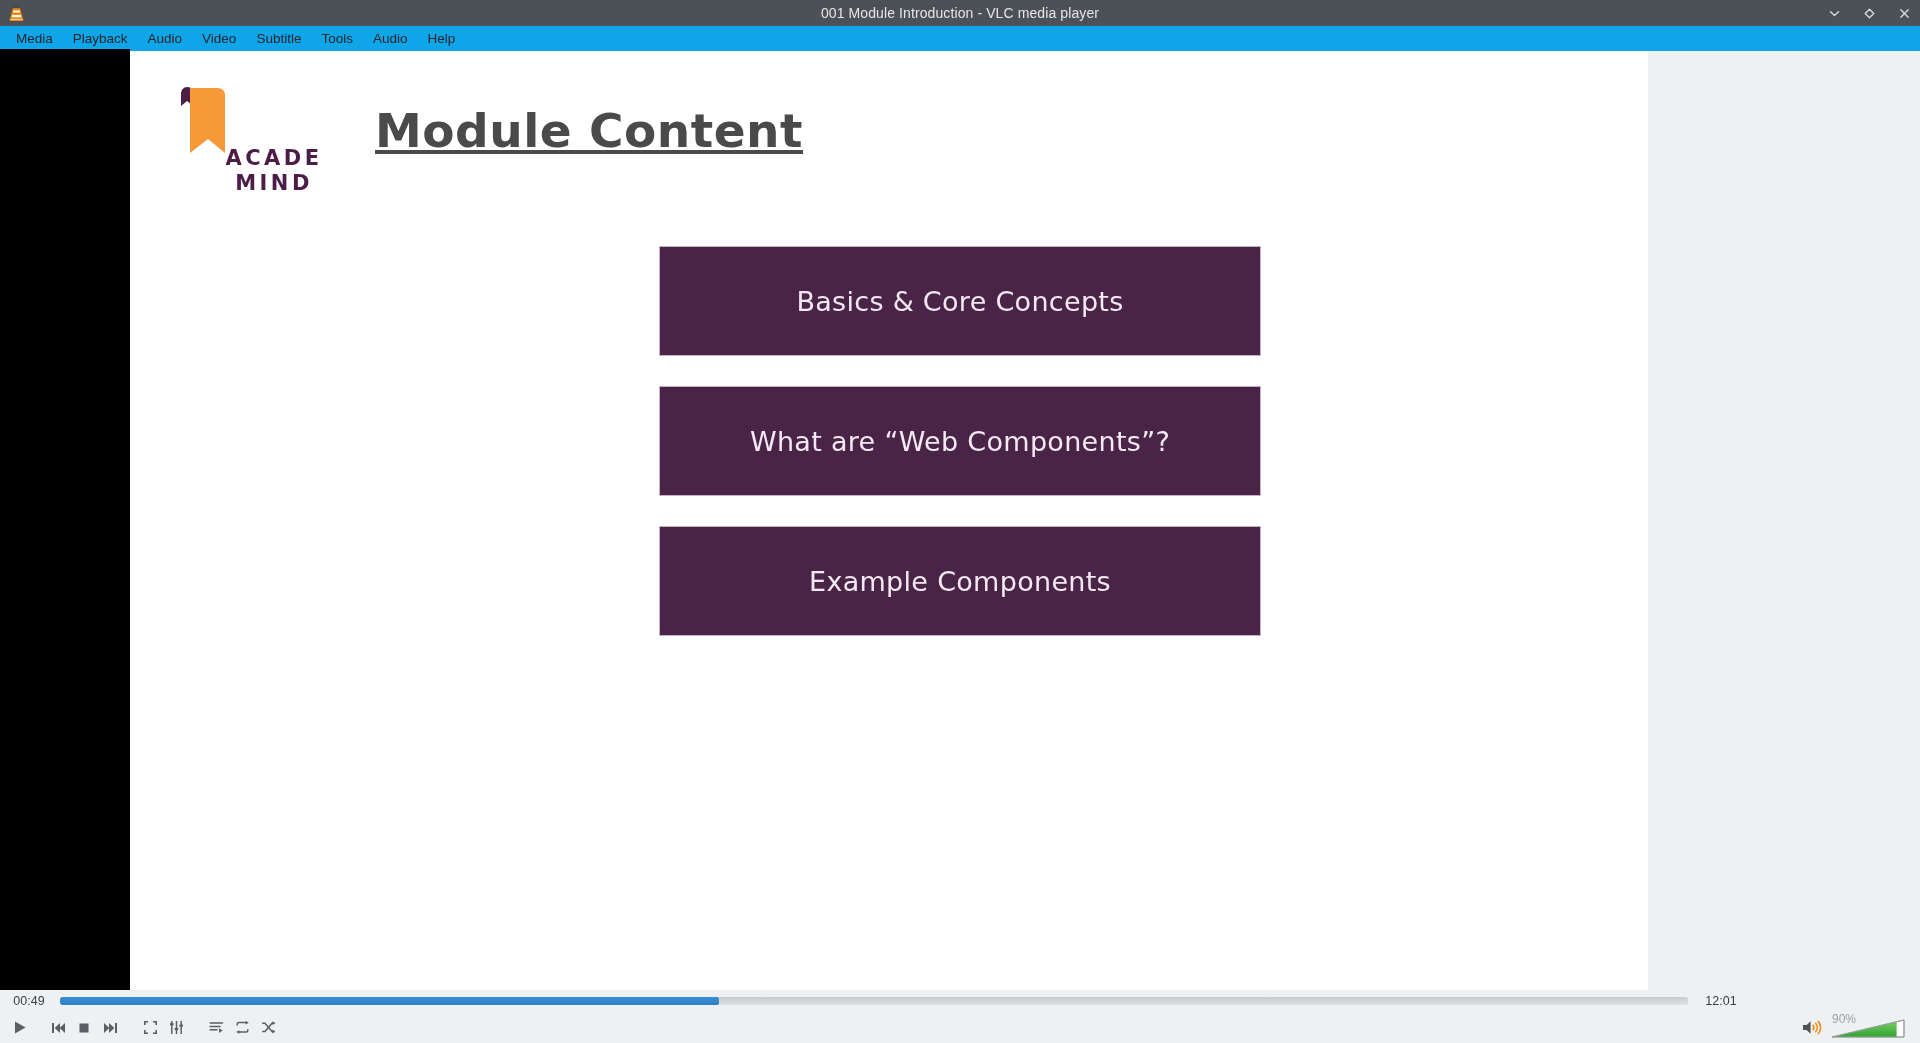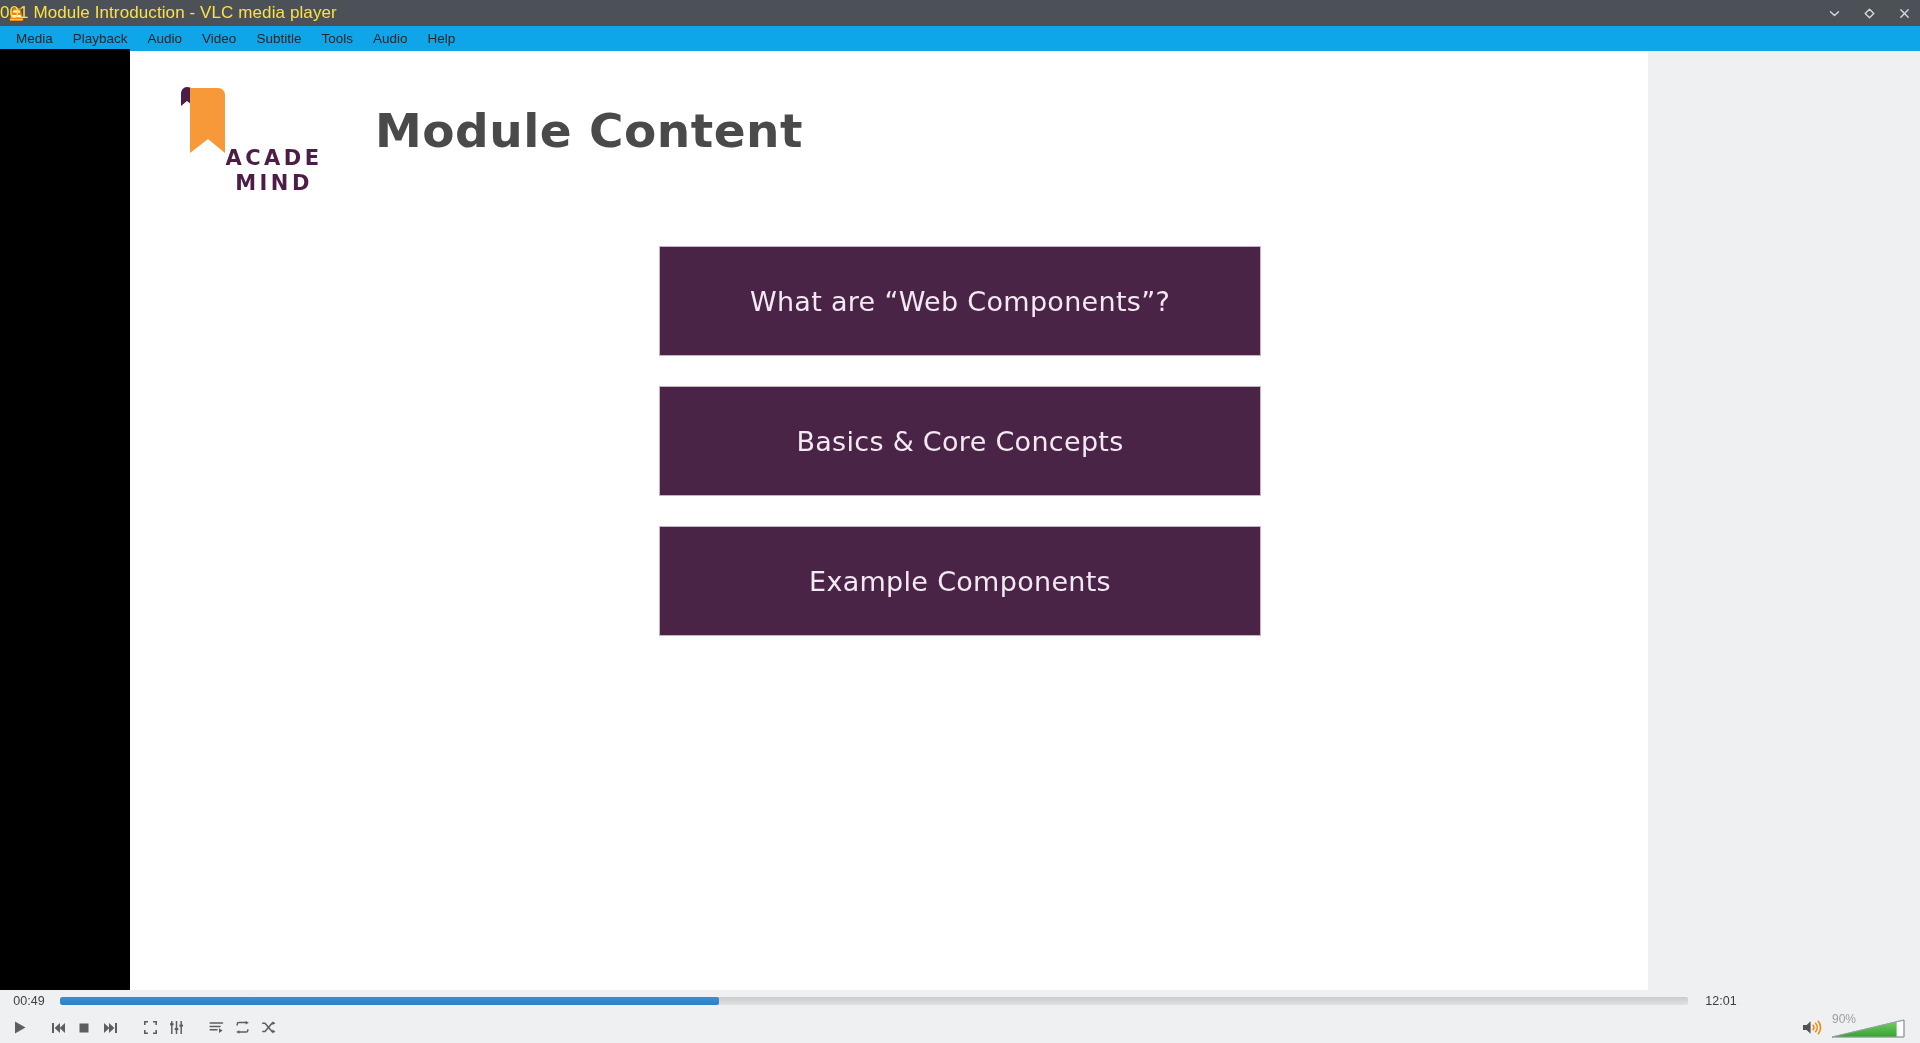--- a/index.html
+++ b/index.html
@@ -12,22 +12,22 @@
   #app { position: relative; width: 1920px; height: 1043px; }
 
   
   .titlebar {
     position: absolute; left: 0; top: 0; width: 1920px; height: 26px;
     background: #4b5157; display: flex; align-items: center;
   }
   .tb-appicon { width: 26px; height: 26px; position: relative; flex: none; margin-left: 3px; }
   .tb-appicon svg { display: block; margin: 4px auto 0; }
   .tb-title {
-    position: absolute; left: 0; right: 0; text-align: left;
-    color: #fde047; font-size: 17px; letter-spacing: .1px;
+    position: absolute; left: 0; right: 0; text-align: center;
+    color: #e5e5e5; font-size: 14px; letter-spacing: .1px;
     pointer-events: none;
   }
   .tb-controls {
     position: absolute; right: 8px; top: 0; height: 26px;
     display: flex; align-items: center; gap: 19px;
   }
   .tb-btn { width: 16px; height: 16px; display: flex; align-items: center; justify-content: center; cursor: default; }
   .tb-btn svg { display: block; }
 
   
@@ -59,21 +59,21 @@
   .logo-word {
     position: absolute; left: 22px; top: 62px; width: 160px;
     font-family: "DejaVu Sans", sans-serif;
     font-weight: 700; color: #4c1d46; letter-spacing: 3.5px;
     font-size: 21px; line-height: 25px; text-align: center;
   }
   .logo-word .l2 { display: block; letter-spacing: 3.5px; }
   .slide-title {
     position: absolute; left: 245px; top: 52px;
     font-family: "DejaVu Sans", sans-serif;
-    font-size: 47px; font-weight: 700; color: #4a4a4a; letter-spacing: .5px;
+    font-size: 47px; font-weight: 700; color: #4a4a4a; letter-spacing: .5px; text-decoration: underline;
   }
   .boxes {
     position: absolute; left: 0; right: 0; top: 195px;
     display: flex; flex-direction: column; align-items: center; gap: 30px;
   }
   .cbox {
     width: 602px; height: 110px; background: #4a2447;
     border: 1px solid #c8b2c6;
     display: flex; align-items: center; justify-content: center;
   }
@@ -196,24 +196,24 @@
         <div class="logo-word">
           <span>ACADE</span>
           <span class="l2">MIND</span>
         </div>
       </div>
 
       <div class="slide-title">Module Content</div>
 
       <div class="boxes">
         <div class="cbox">
+          <span>Basics &amp; Core Concepts</span>
+        </div>
+        <div class="cbox">
           <span>What are “Web Components”?</span>
-        </div>
-        <div class="cbox">
-          <span>Basics &amp; Core Concepts</span>
         </div>
         <div class="cbox">
           <span>Example Components</span>
         </div>
       </div>
 
       <div class="udemy-wm">udemy</div>
     </div>
   </div>
 

